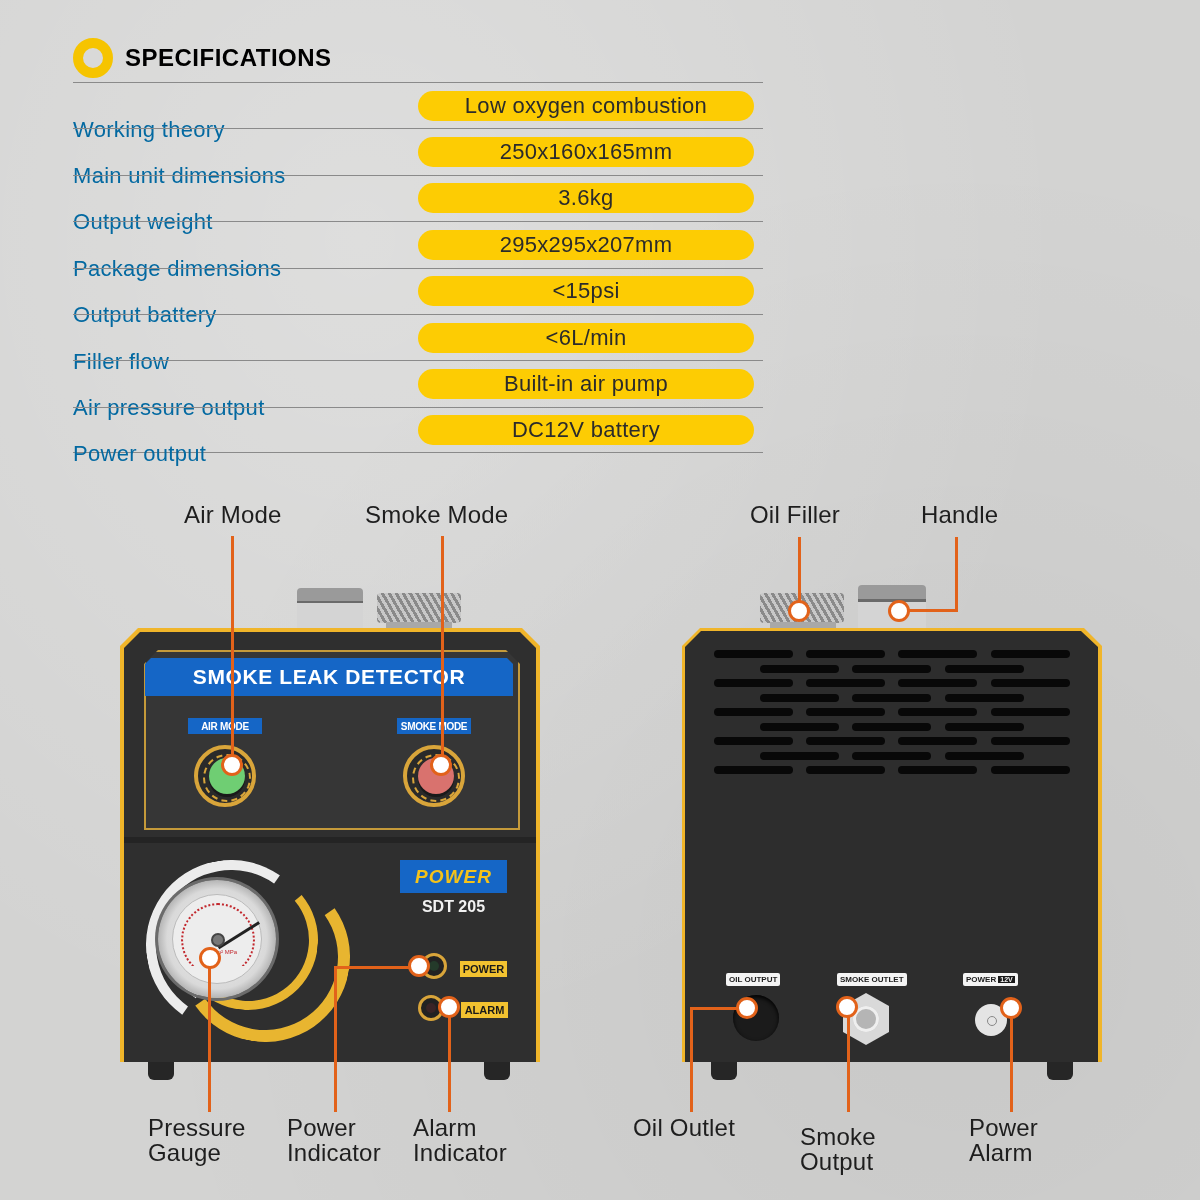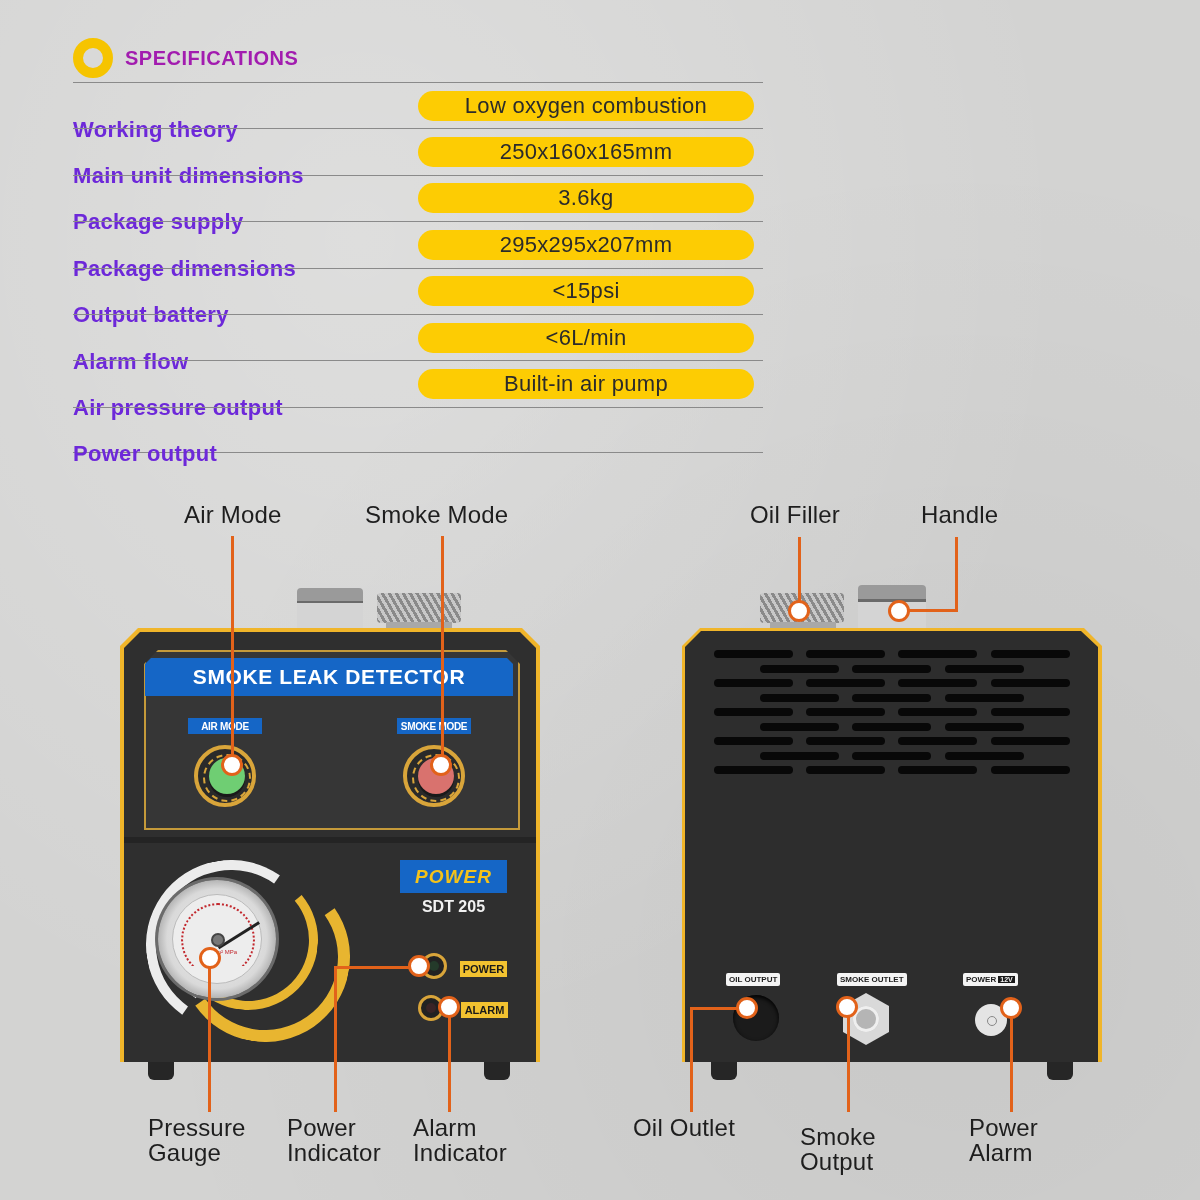--- a/index.html
+++ b/index.html
@@ -13,29 +13,29 @@
       radial-gradient(ellipse at 80% 80%, rgba(0,0,0,0.05) 0%, rgba(0,0,0,0) 60%);
     color: #2a2a2a;
   }
 
   
   .spec-header { position: absolute; left: 73px; top: 38px; height: 40px; display: flex; align-items: center; }
   .spec-header .ring {
     width: 40px; height: 40px; border-radius: 50%;
     border: 10px solid #f6c400; margin-right: 12px;
   }
-  .spec-header .title { font-size: 20px; font-weight: 700; letter-spacing: 0.5px; color: #a21caf; }
+  .spec-header .title { font-size: 24px; font-weight: 700; letter-spacing: 0.5px; color: #000000; }
 
   .spec-table { position: absolute; left: 73px; top: 82px; width: 690px; }
   .spec-row {
     height: 46.4px; border-top: 1.5px solid #8a8a8a;
     display: flex; align-items: center; position: relative;
   }
   .spec-row:last-child { border-bottom: 1.5px solid #8a8a8a; }
-  .spec-label { font-size: 22px; font-weight: 700; color: #6d28d9; width: 345px; letter-spacing: 0.3px; margin-top: 48px; }
+  .spec-label { font-size: 22px; font-weight: 400; color: #0369a1; width: 345px; letter-spacing: 0.3px; margin-top: 48px; }
   .spec-pill {
     position: absolute; left: 345px; width: 336px; height: 30px; border-radius: 15px;
     background: #fdcc03; display: flex; align-items: center; justify-content: center;
     font-size: 22px; color: #2b2b2b; letter-spacing: 0.3px;
   }
 
   
   .callout-label { position: absolute; font-size: 24px; color: #1e1e1e; line-height: 25px; letter-spacing: 0.2px; }
   .line { position: absolute; background: #e2621a; }
   .dot {
@@ -164,41 +164,42 @@
 <div class="spec-table">
   <div class="spec-row">
     <span class="spec-label">Working theory</span>
     <span class="spec-pill">Low oxygen combustion</span>
   </div>
   <div class="spec-row">
     <span class="spec-label">Main unit dimensions</span>
     <span class="spec-pill">250x160x165mm</span>
   </div>
   <div class="spec-row">
-    <span class="spec-label">Package supply</span>
+    <span class="spec-label">Output weight</span>
     <span class="spec-pill">3.6kg</span>
   </div>
   <div class="spec-row">
     <span class="spec-label">Package dimensions</span>
     <span class="spec-pill">295x295x207mm</span>
   </div>
   <div class="spec-row">
     <span class="spec-label">Output battery</span>
     <span class="spec-pill">&lt;15psi</span>
   </div>
   <div class="spec-row">
-    <span class="spec-label">Alarm flow</span>
+    <span class="spec-label">Filler flow</span>
     <span class="spec-pill">&lt;6L/min</span>
   </div>
   <div class="spec-row">
     <span class="spec-label">Air pressure output</span>
     <span class="spec-pill">Built-in air pump</span>
   </div>
   <div class="spec-row">
     <span class="spec-label">Power output</span>
+    <span class="spec-pill">DC12V battery</span>
   </div>
 </div>
 
 <div class="handle" style="left:297px; top:588px;"></div>
 <div class="cap" style="left:377px; top:593px;"></div>
 <div class="cap-neck" style="left:386px; top:622px; width:66px;"></div>
 
 <div class="device front-body">
   <div class="front-inner">
     <div class="front-top-panel"></div>

